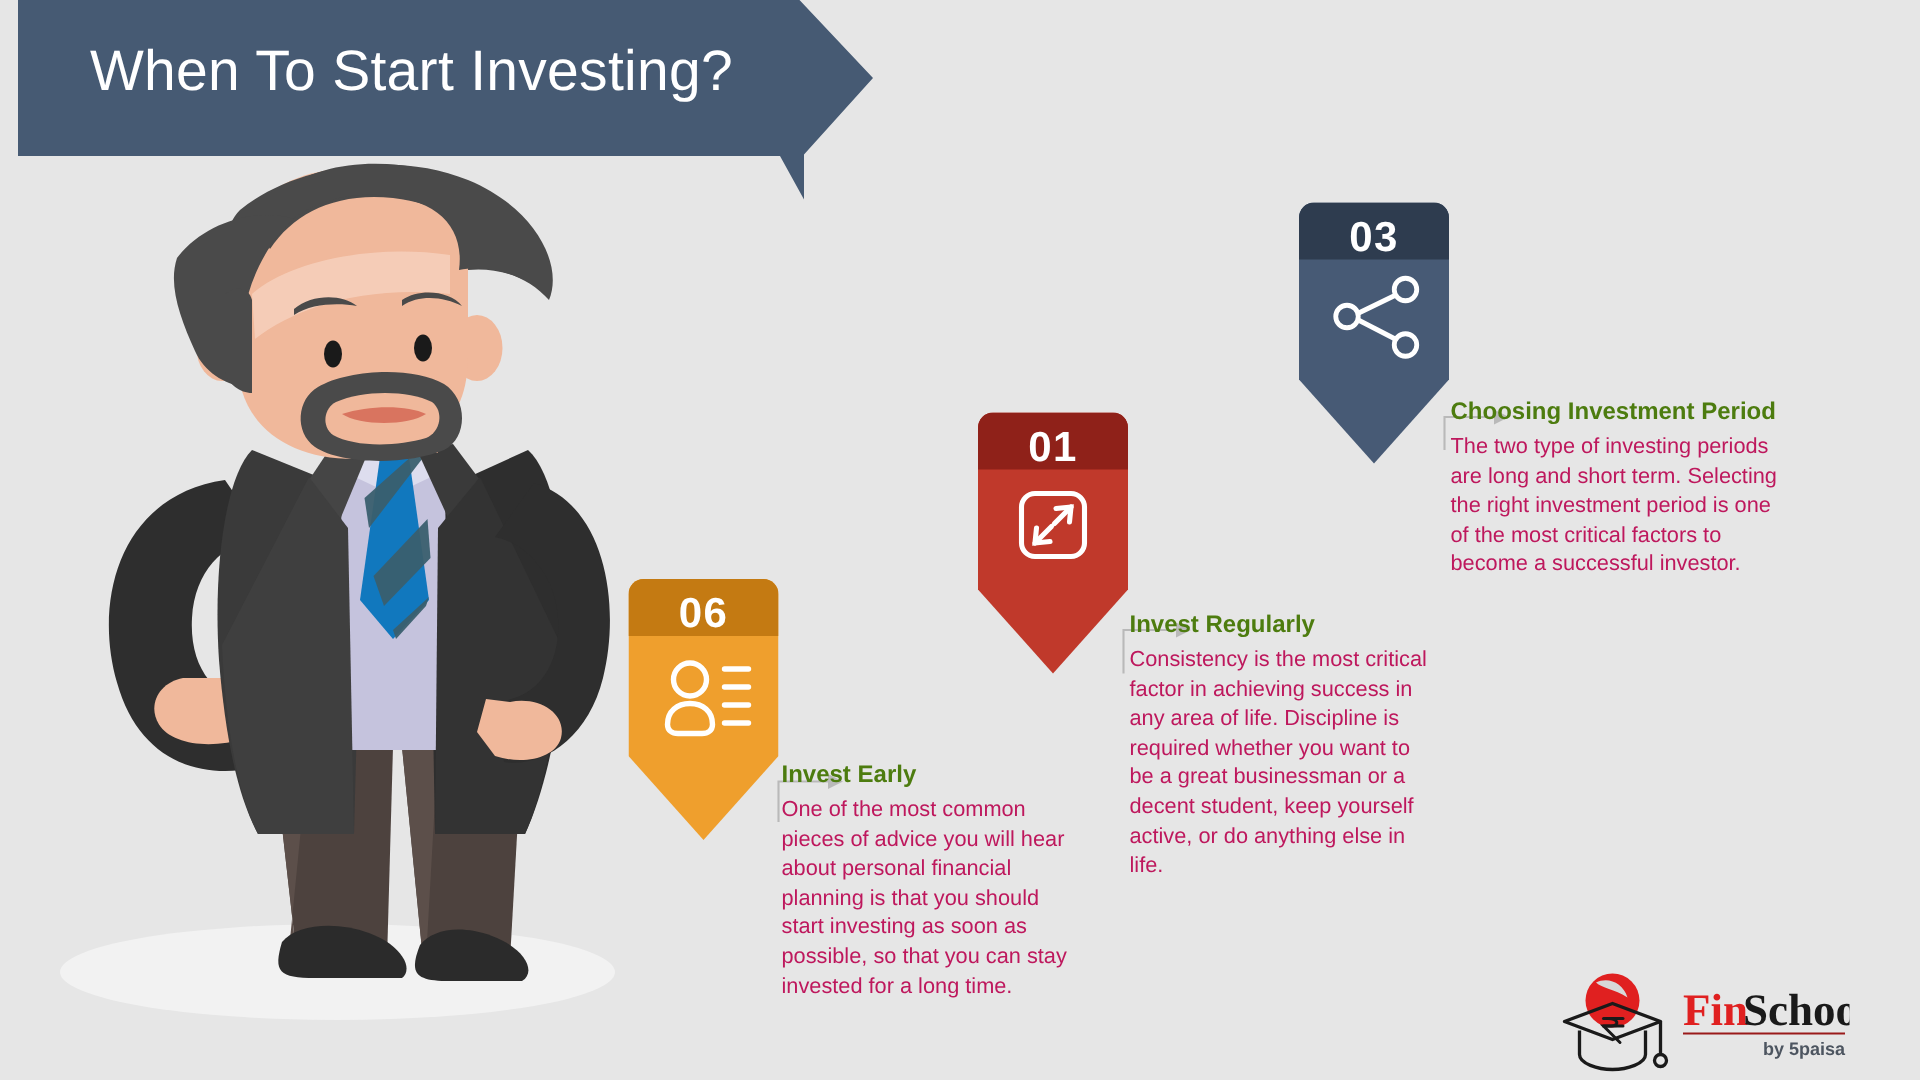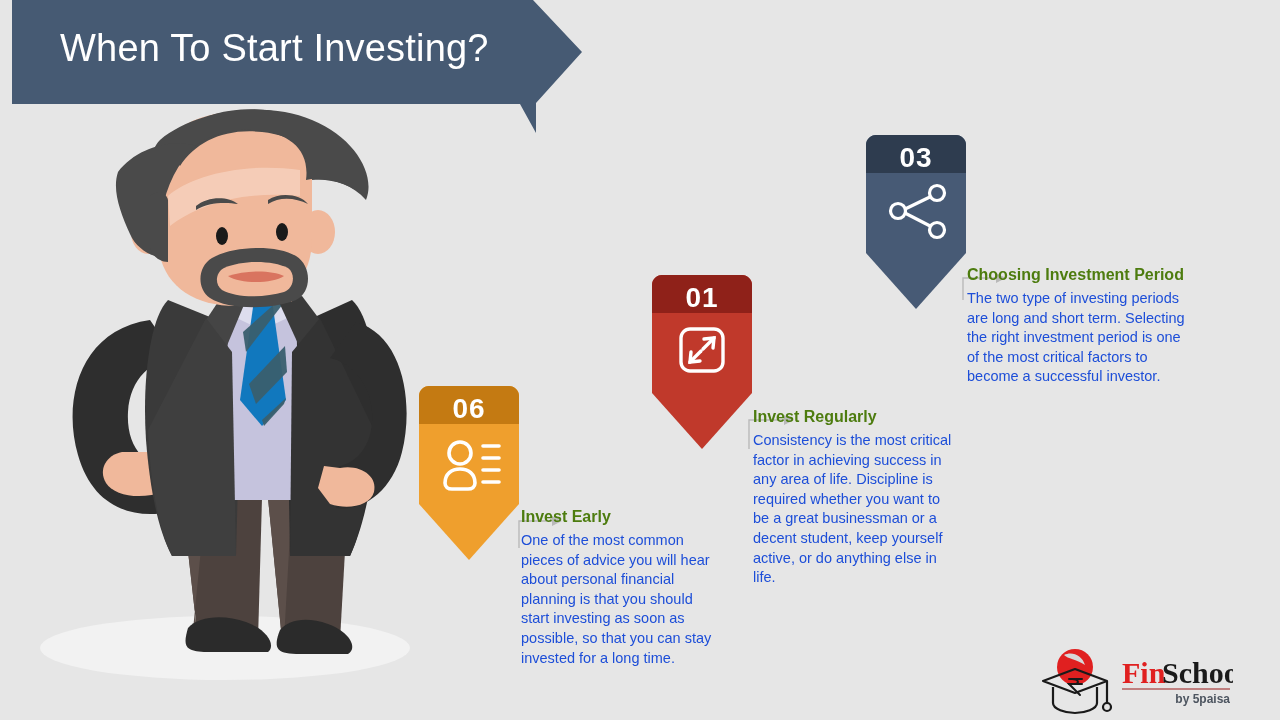--- a/index.html
+++ b/index.html
@@ -31,21 +31,21 @@
   .pin-svg{position:absolute;left:0;top:0;}
 
   
   .block{position:absolute;}
   .block h3{
     margin:0 0 5px 0;
     font-size:16px;font-weight:bold;color:#4d7c0f;
     white-space:nowrap;
   }
   .block p{
-    margin:0;font-size:14.5px;line-height:19.6px;color:#1d4ed8;
+    margin:0;font-size:14.5px;line-height:19.6px;color:#be185d;
   }
 
   
   .logo{position:absolute;left:1038px;top:645px;width:195px;height:72px;}
   .logo-fin{fill:#e02020;}
   .logo-school{fill:#1a1a1a;}
   .logo-by{fill:#4d5560;}
 </style>
 </head>
 <body>

